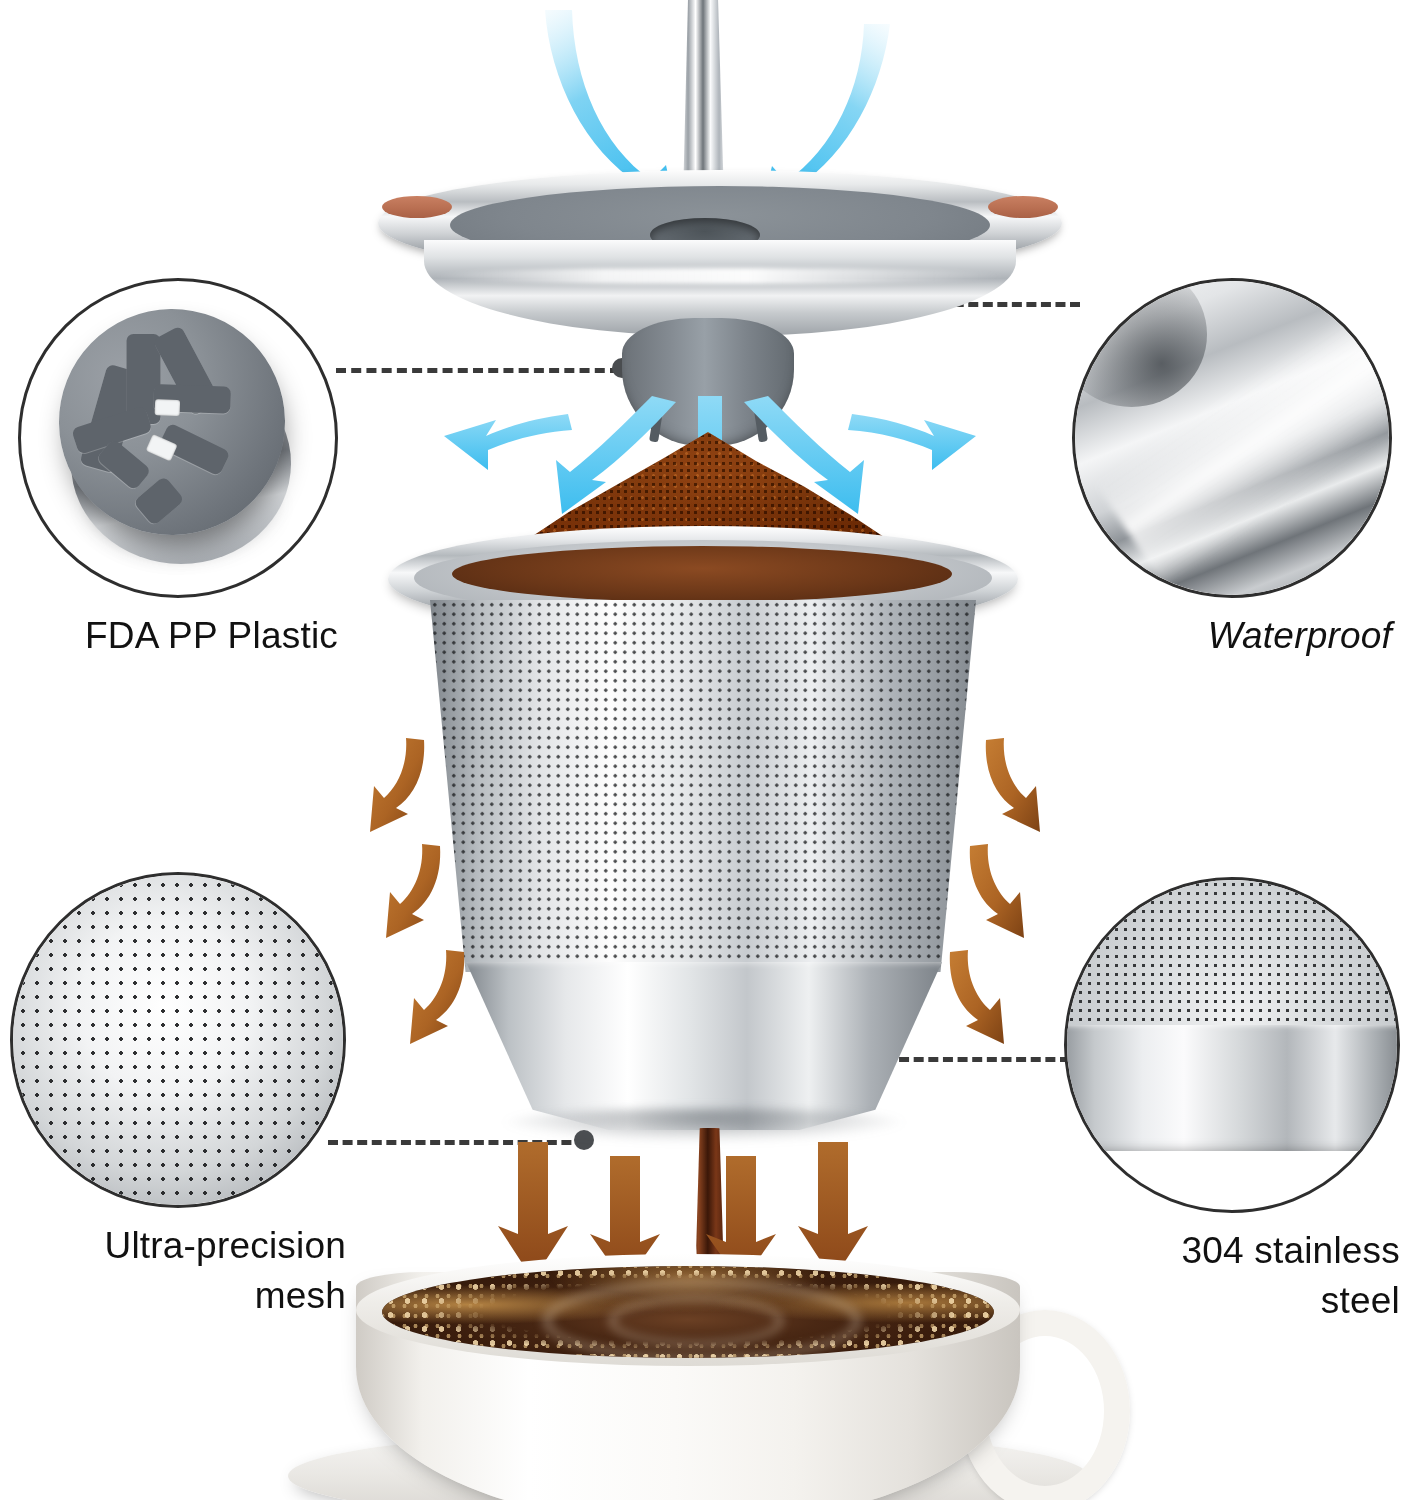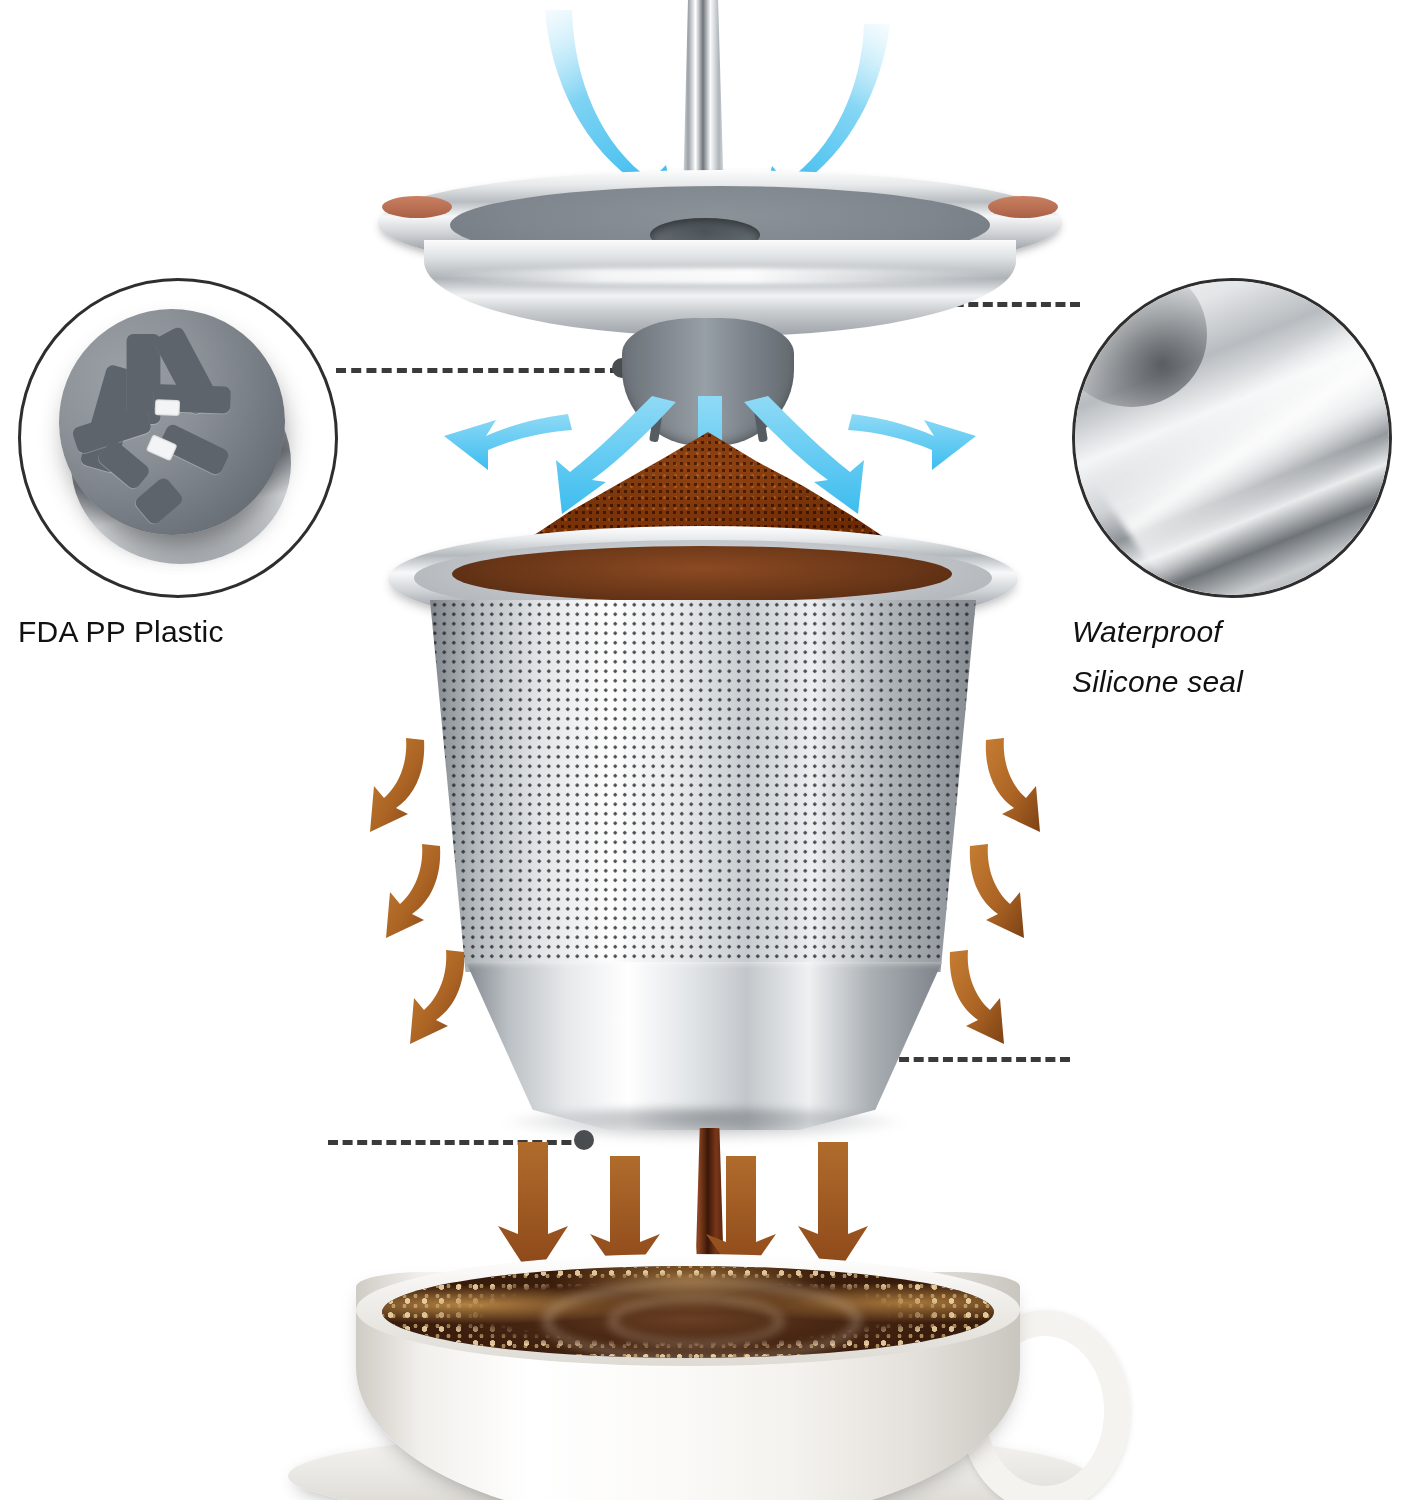--- a/index.html
+++ b/index.html
@@ -7,22 +7,22 @@
   #stage{position:relative;width:1413px;height:1500px;background:#ffffff;overflow:hidden;}
 
   
   .callout{position:absolute;}
   .callout .disc{
     position:absolute;left:0;top:0;width:100%;height:100%;
     border-radius:50%;border:3px solid #2e2e2e;overflow:hidden;
     box-sizing:border-box;background:#fff;
   }
   .callout .cap{
-    position:absolute;left:0;right:0;text-align:left;
-    font-size:30px;line-height:1.18;color:#111;letter-spacing:.2px;
+    position:absolute;left:0;right:0;text-align:right;
+    font-size:37px;line-height:1.18;color:#111;letter-spacing:.2px;
     font-family:"Liberation Sans",sans-serif;
   }
 
   
   .pp-dome{
     position:absolute;left:12%;top:9%;width:72%;height:72%;border-radius:50%;
     background:
       radial-gradient(circle at 33% 26%, #9ba0a6 0%, #8b9197 35%, #6e747b 72%, #5a6066 100%);
     box-shadow:0 16px 28px -6px rgba(0,0,0,.45);
     transform:rotate(-12deg);
@@ -425,18 +425,35 @@
     <div class="cap" style="top:336px;">FDA PP Plastic</div>
   </div>
 
   <div class="callout" style="left:1072px;top:278px;width:320px;height:320px;font-style:italic;">
     <div class="disc">
       <div class="seal-body"></div>
       <div class="seal-dark"></div>
       <div class="seal-hilite"></div>
     </div>
     <div class="cap" style="top:336px;">Waterproof</div>
-    <div class="cap" style="top:386px;">Silicone seal</div>
-  </div>
-
-
+  </div>
+
+  <div class="callout" style="left:10px;top:872px;width:336px;height:336px;">
+    <div class="disc">
+      <div class="mesh-body"></div>
+      <div class="mesh-dots"></div>
+    </div>
+    <div class="cap" style="top:352px;">Ultra-precision</div>
+    <div class="cap" style="top:402px;">mesh</div>
+  </div>
+
+  <div class="callout" style="left:1064px;top:877px;width:336px;height:336px;">
+    <div class="disc">
+      <div class="ss-mesh">
+        <div class="ss-mesh-dots"></div>
+      </div>
+      <div class="ss-band"></div>
+    </div>
+    <div class="cap" style="top:352px;">304 stainless</div>
+    <div class="cap" style="top:402px;">steel</div>
+  </div>
 
 </div>
 
 </body></html>

